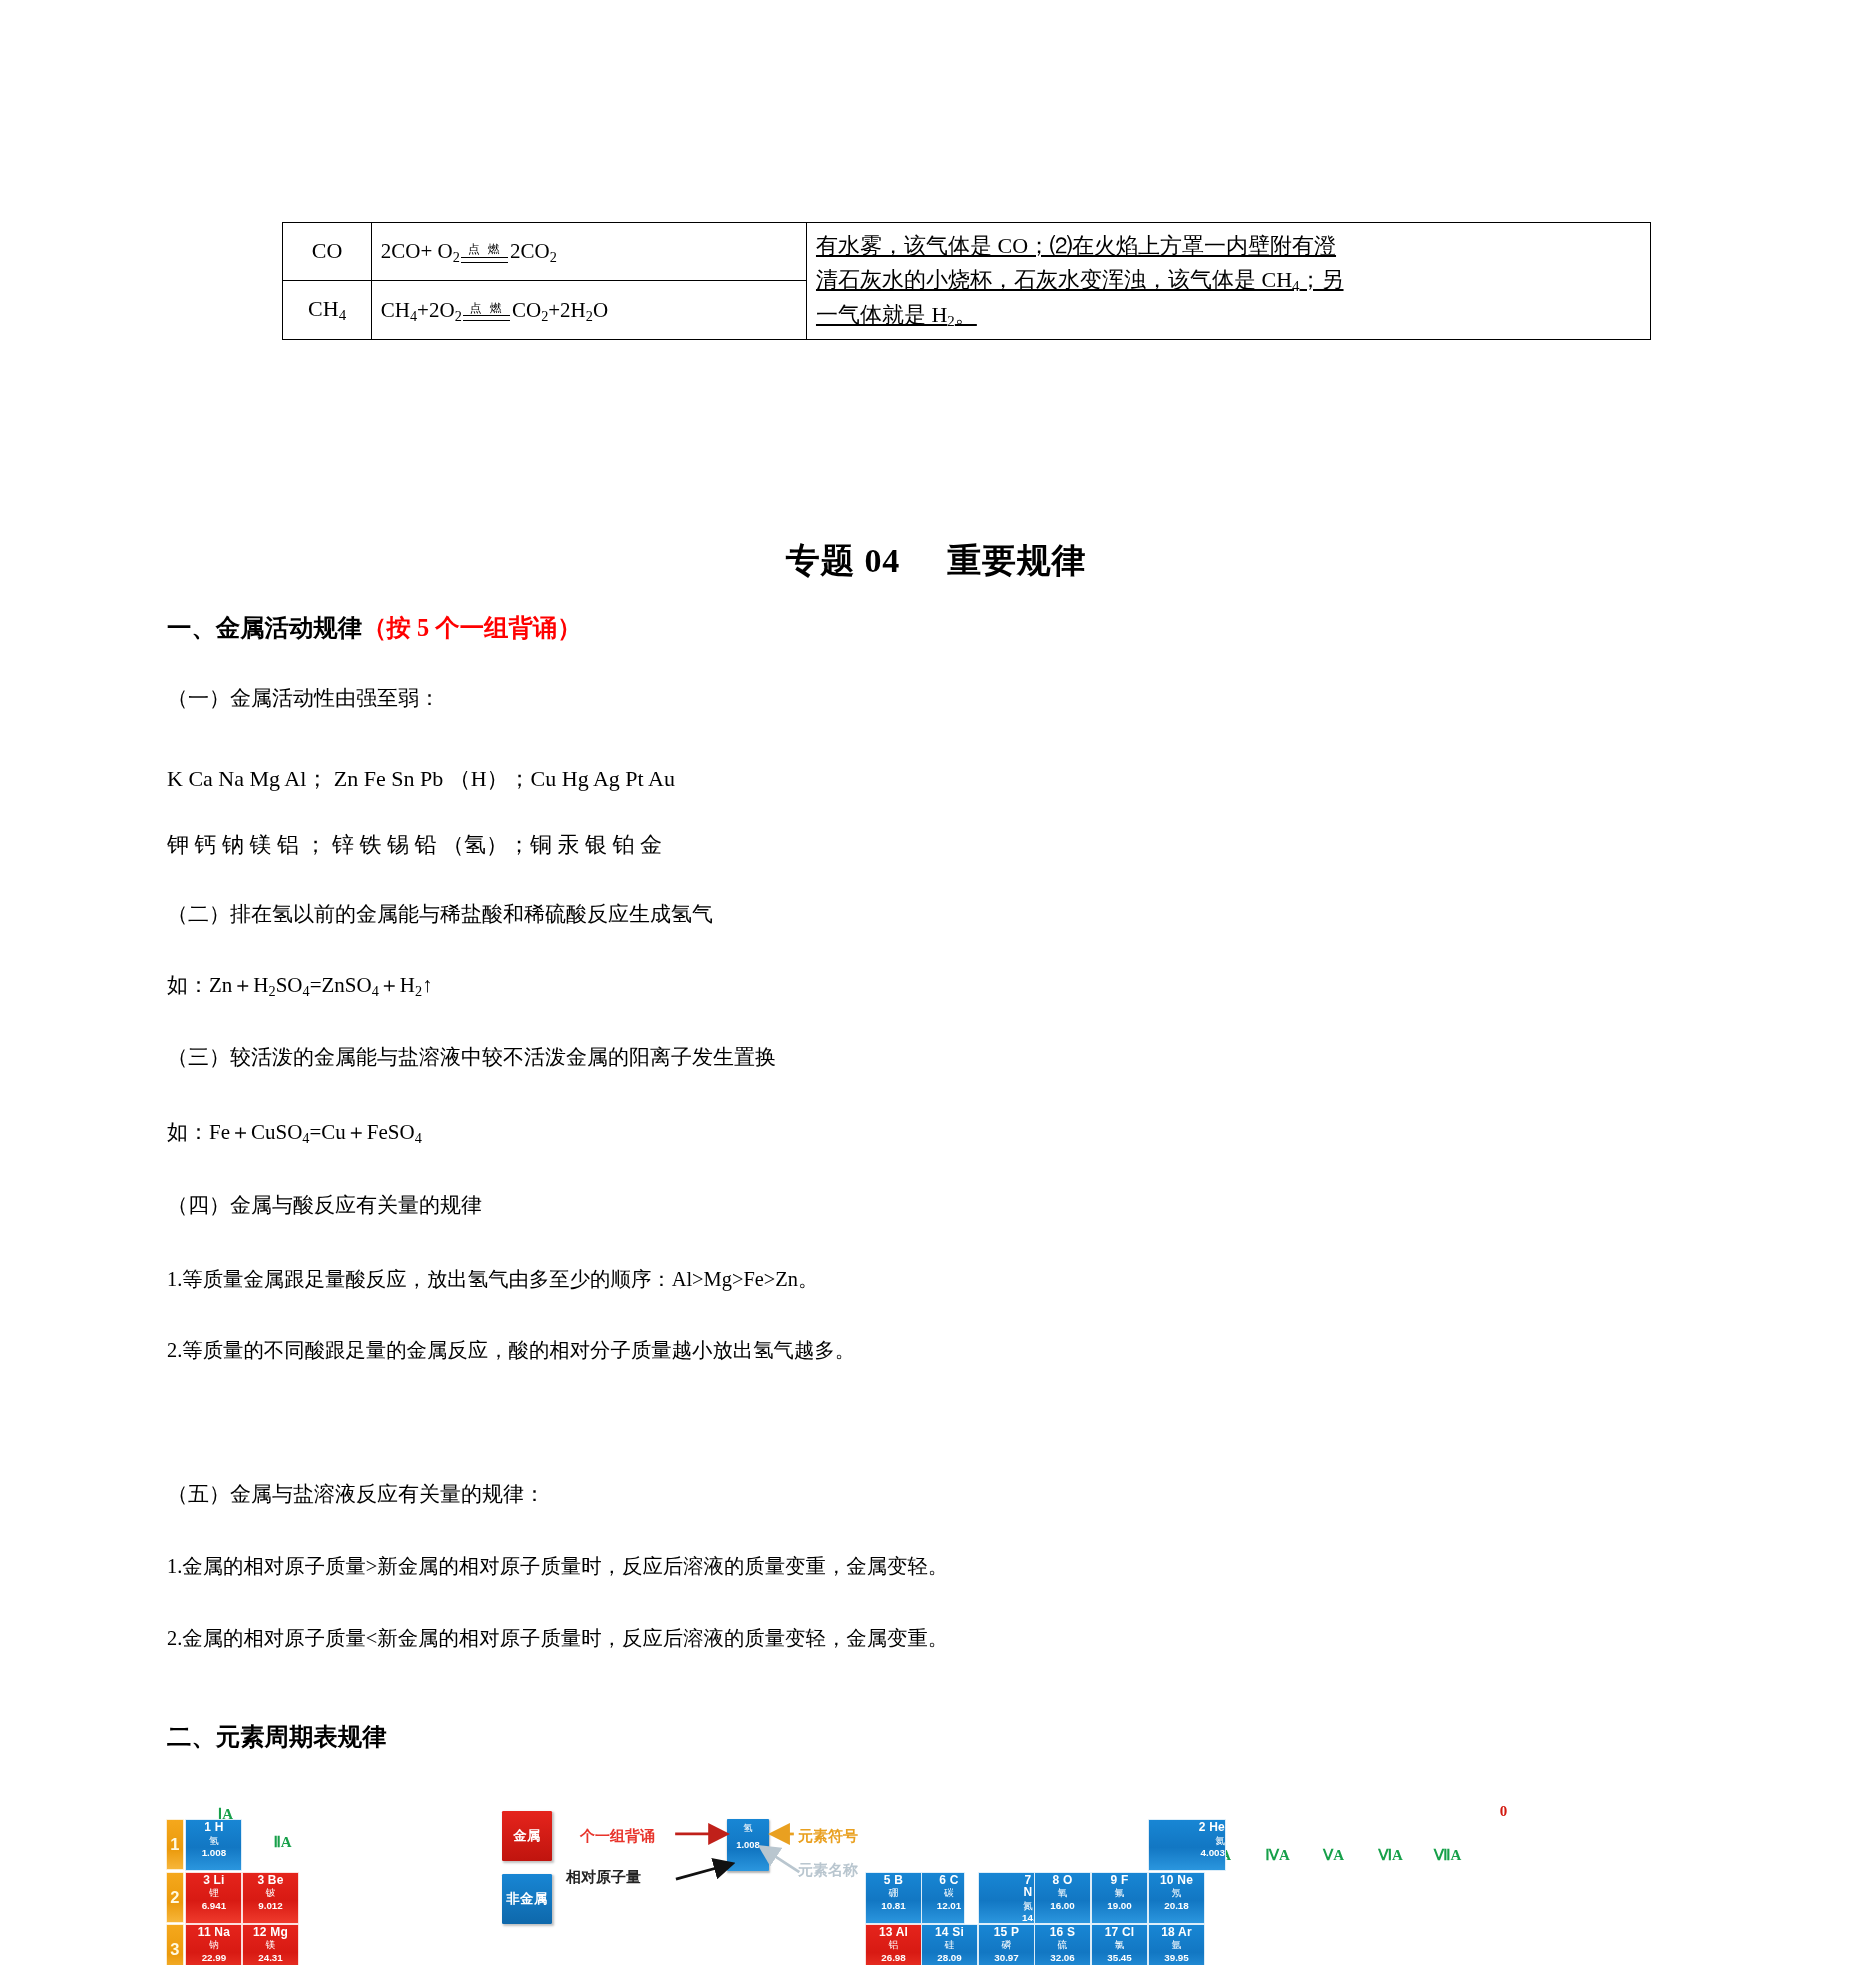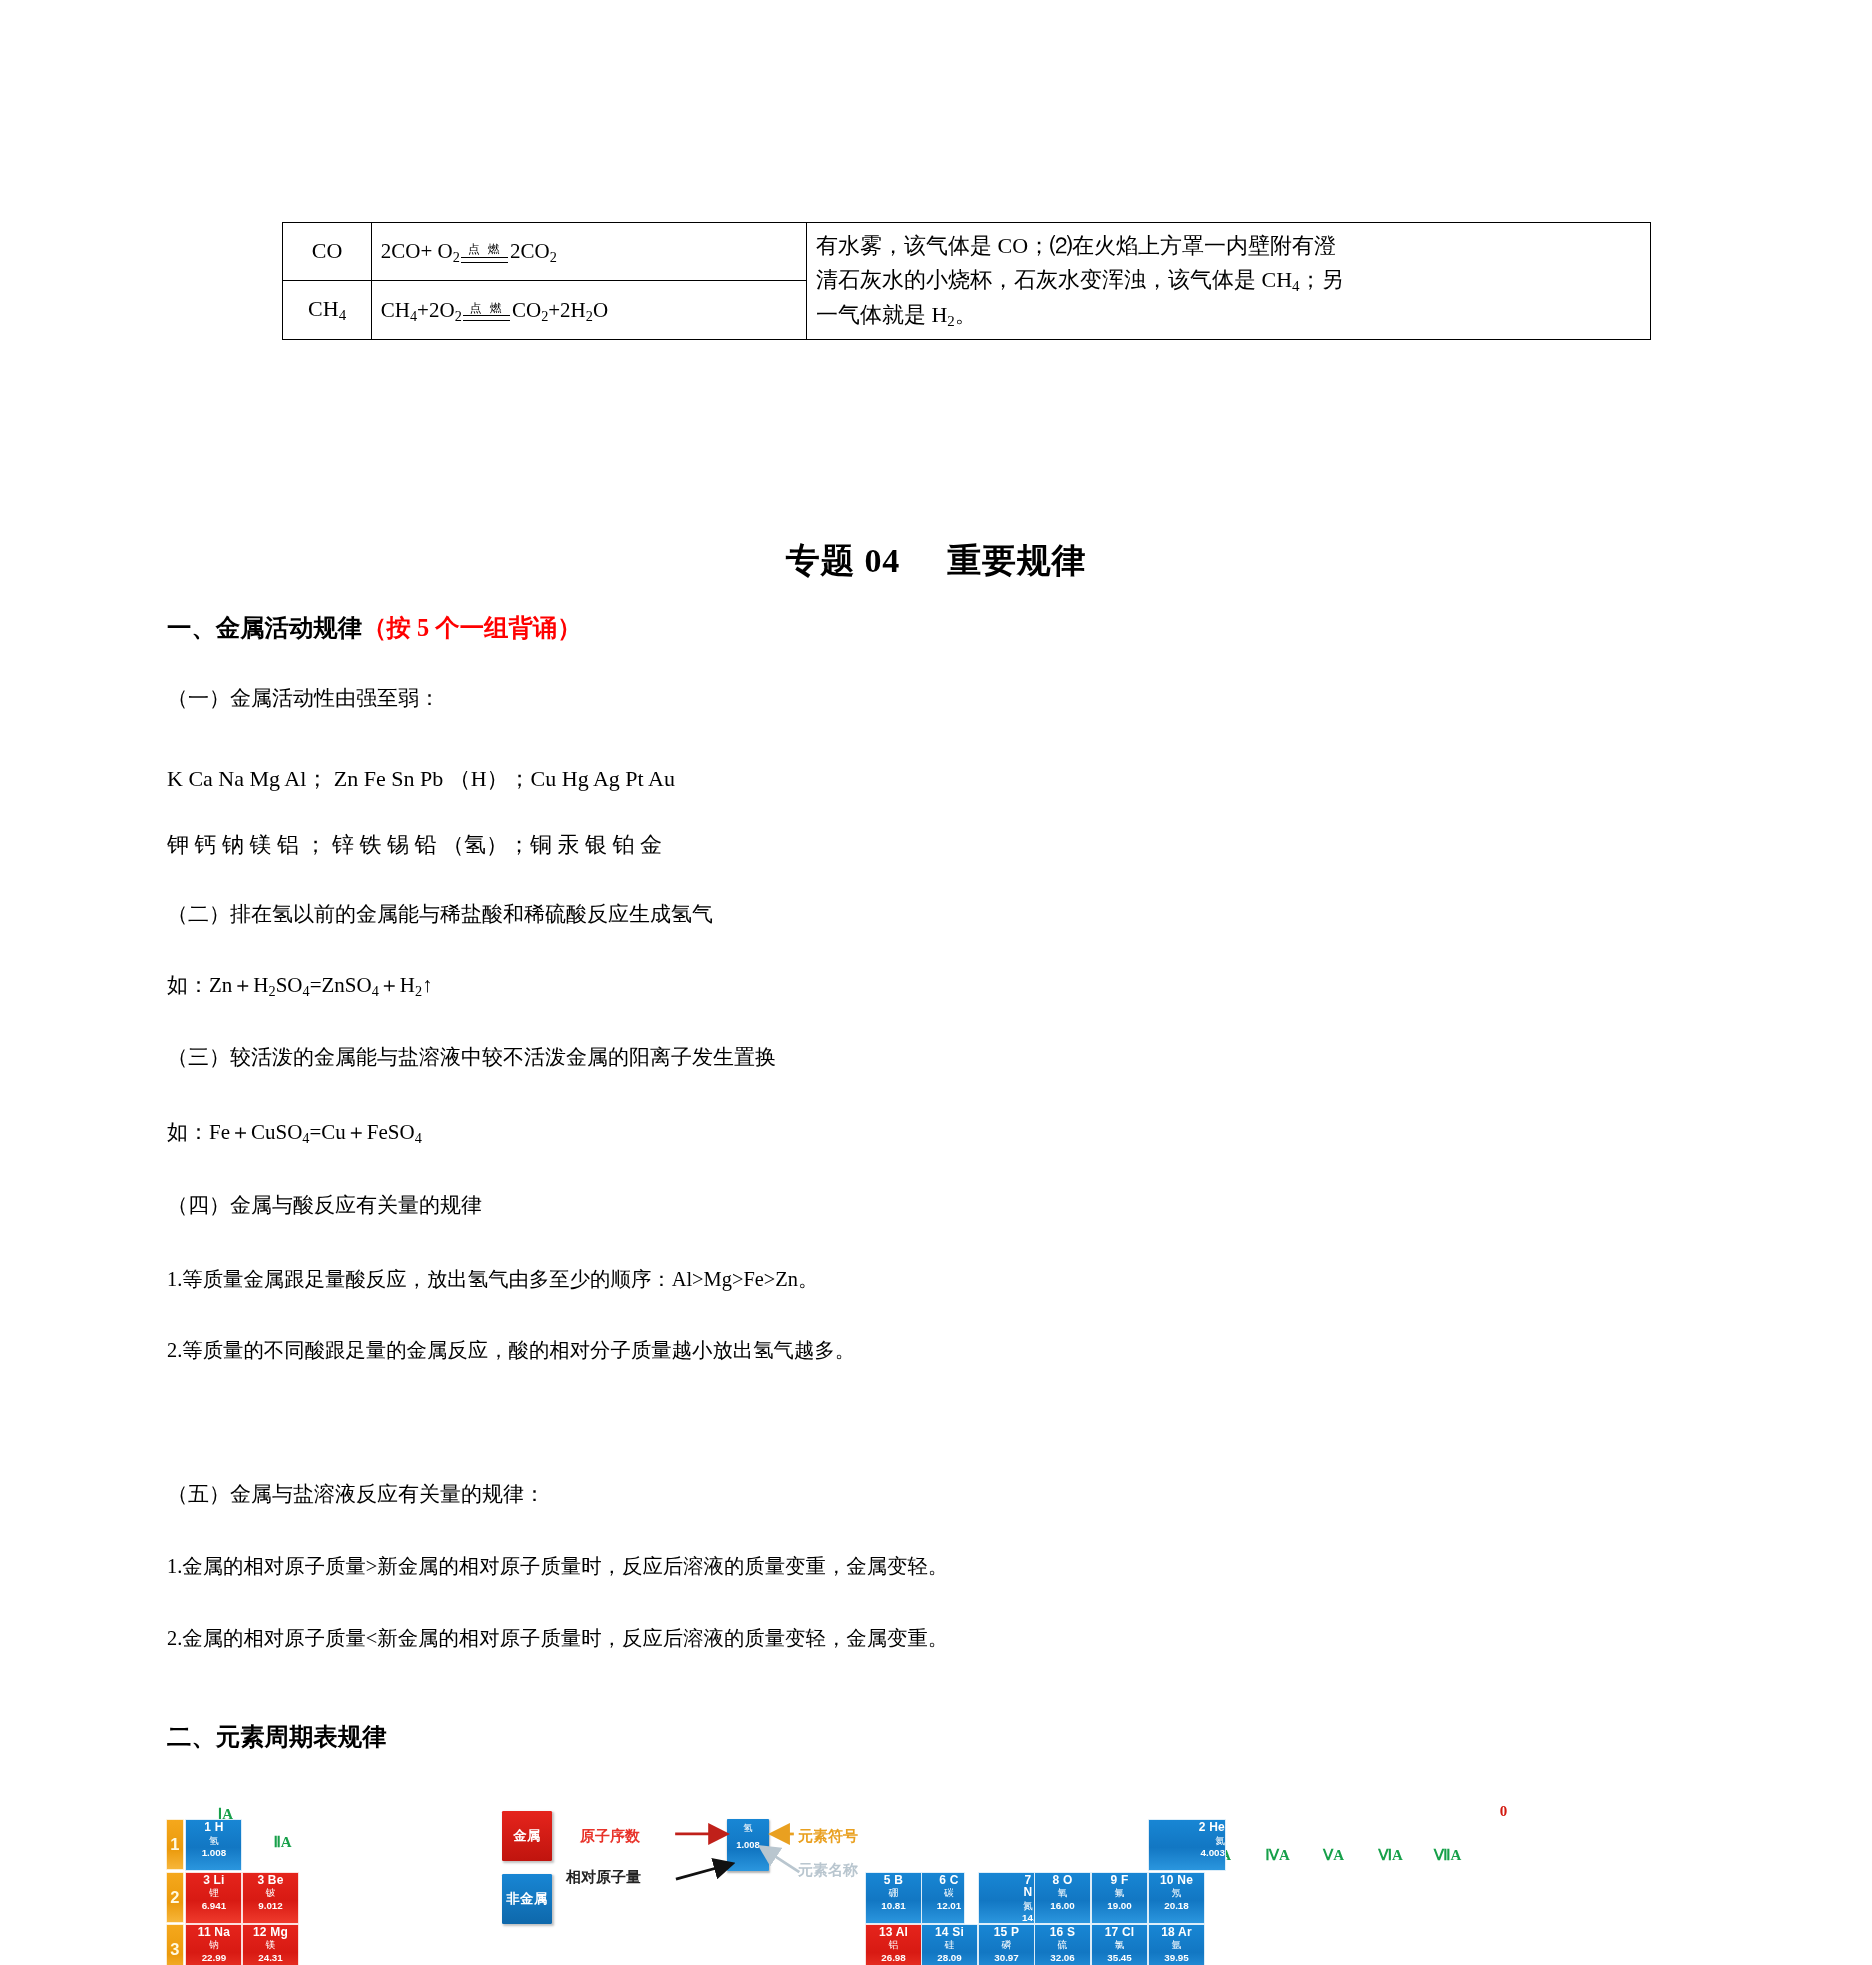--- a/index.html
+++ b/index.html
@@ -54,21 +54,21 @@
     font-family:"Liberation Sans",sans-serif;
     letter-spacing:2.4px;
     margin-bottom:0.8px;
   }
   .cond .dbl{
     display:block;
     border-top:1.6px solid #000;
     border-bottom:1.6px solid #000;
     height:3.9px;
   }
-  .desc-line{display:block;}
+  .desc-line{display:block;text-decoration:underline;}
 
   
   .doc-title{
     position:absolute;
     left:0; right:0;
     top:538px;
     text-align:center;
     font-size:34px;
     font-weight:bold;
     letter-spacing:0.8px;
@@ -262,21 +262,21 @@
       <div class="legend-box n" style="left:337px; top:72px;">
         <span>非金属</span>
       </div>
 
       <div class="callout-cell" style="left:562px; top:17.3px;">
         <span class="zsym"></span>
         <span class="cn">氢</span>
         <span class="mass">1.008</span>
       </div>
 
-      <div class="anno red" style="left:415px; top:25px;">原子序数</div>
+      <div class="anno red" style="left:415px; top:25px;">个一组背诵</div>
       <div class="anno orange" style="left:633px; top:25px;">元素符号</div>
       <div class="anno black" style="left:401px; top:66px;">相对原子量</div>
       <div class="anno grey" style="left:633px; top:59px;">元素名称</div>
 
       <svg style="position:absolute;left:0;top:0;width:1297px;height:523px;pointer-events:none;" viewBox="0 0 3300 1330" width="1297" height="523">
         <defs>
           <marker id="ar-red" markerWidth="8" markerHeight="8" refX="6" refY="4" orient="auto">
               <path d="M0,0 L8,4 L0,8 z" fill="#c0201a"></path>
             </marker>
           <marker id="ar-or" markerWidth="8" markerHeight="8" refX="6" refY="4" orient="auto">

